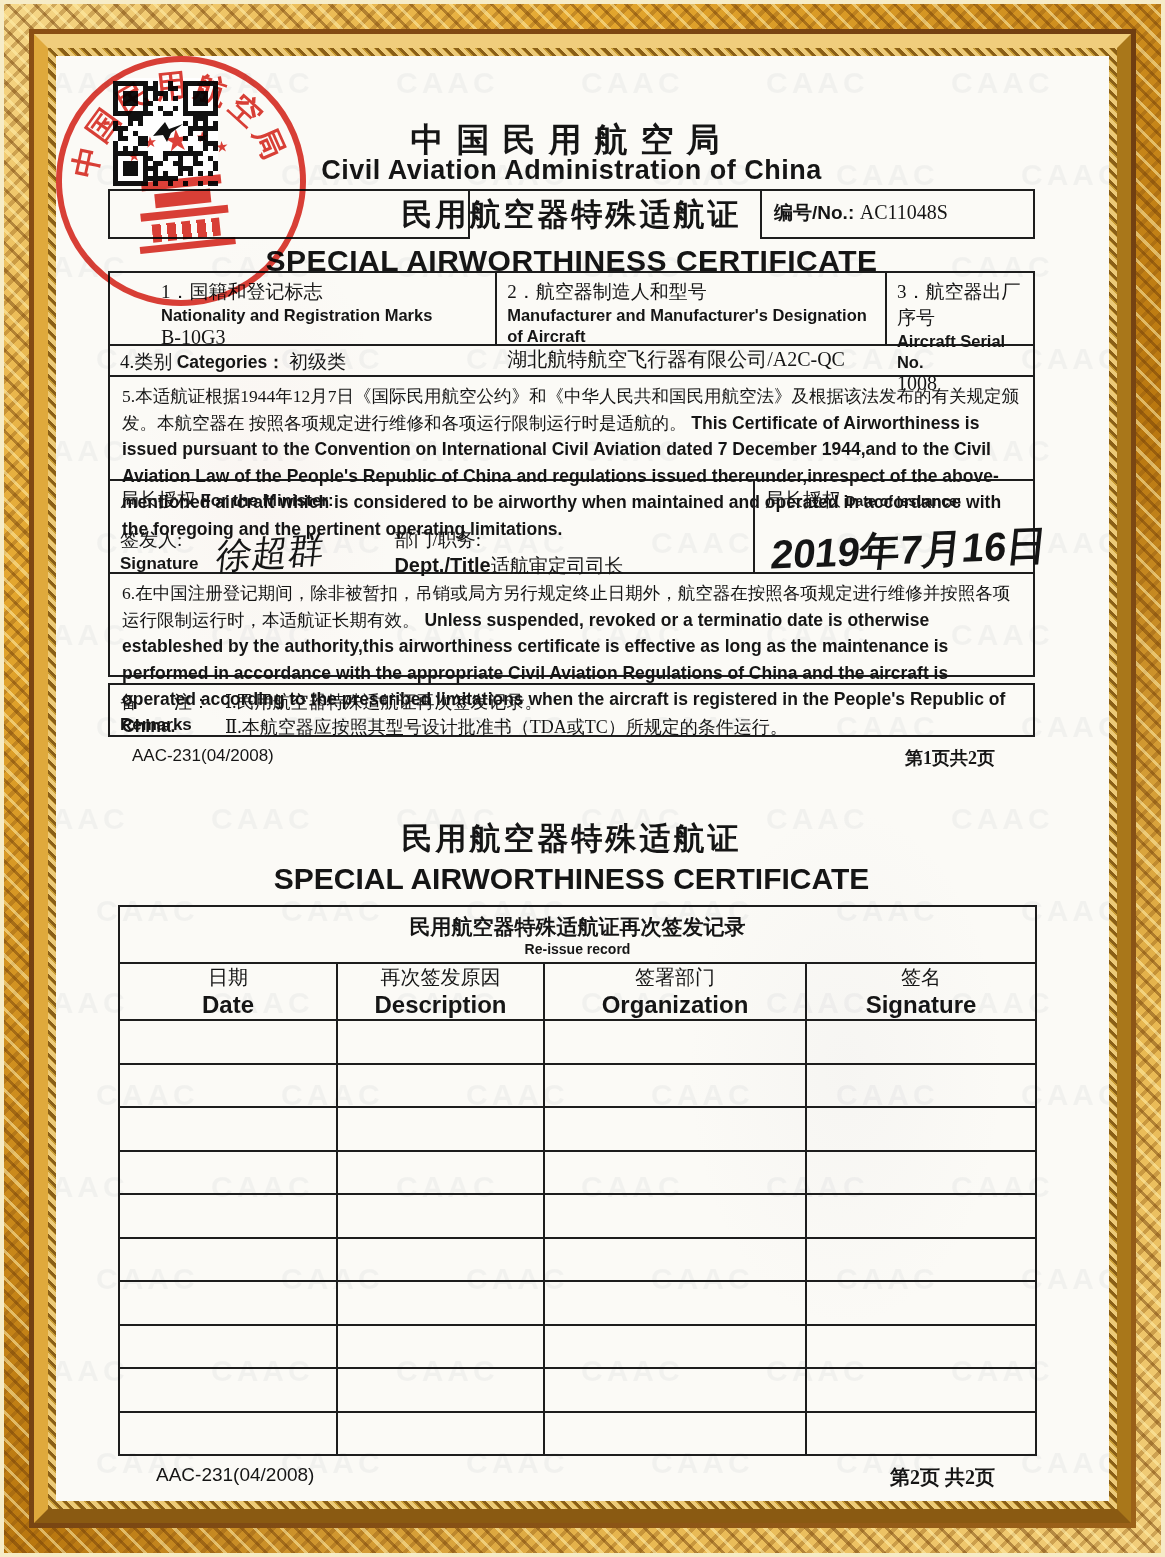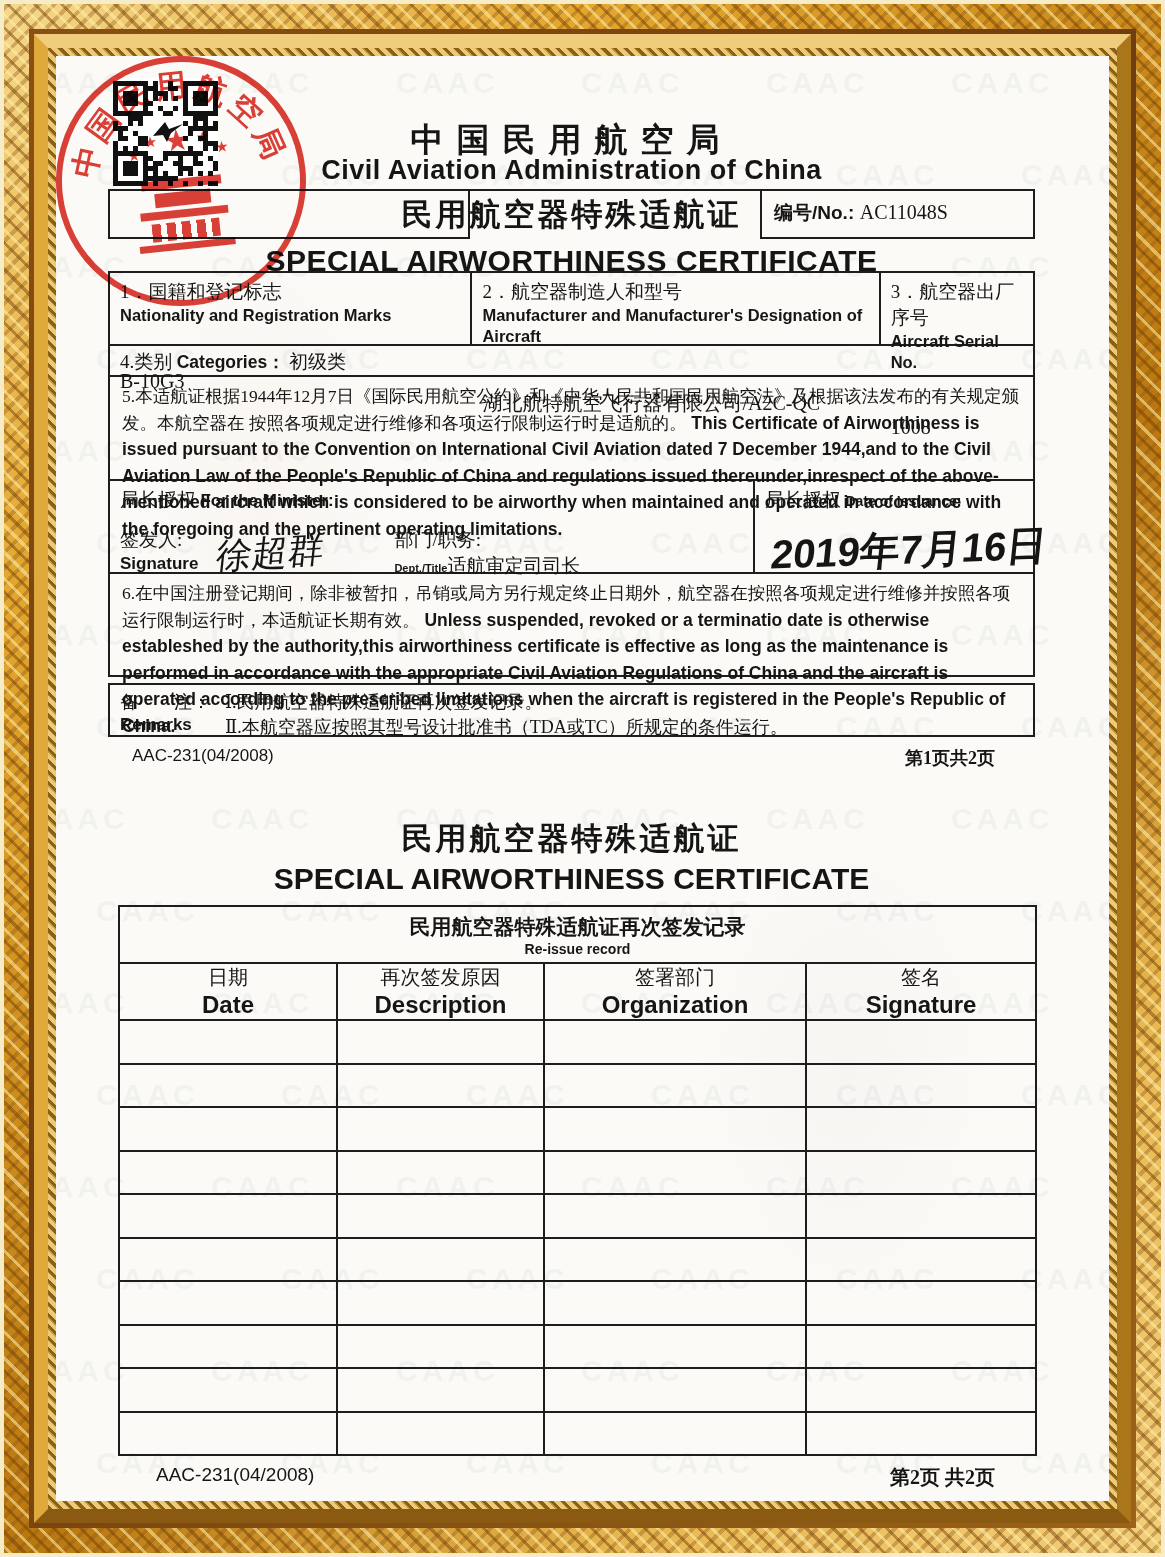--- a/index.html
+++ b/index.html
@@ -35,26 +35,26 @@
   .topband{top:133px;height:50px;border-top:2px solid #1d1d1d;}
   .box-empty{left:52px;top:133px;width:362px;height:50px;border:2px solid #1d1d1d;border-top:none;box-sizing:border-box;}
   .box-no{left:704px;top:133px;width:275px;height:50px;border:2px solid #1d1d1d;border-top:none;box-sizing:border-box;
           font-size:20px;padding:11px 0 0 12px;}
   .box-no .lab{font-weight:bold;font-size:19px;}
   .t1cn{top:138px;font-size:31px;font-weight:600;letter-spacing:3px;}
   .t1en{top:188px;font-size:30px;font-weight:bold;letter-spacing:.5px;}
   
   .mtab{left:52px;top:215px;width:927px;border:2px solid #1d1d1d;box-sizing:border-box;}
   .mrow{display:flex;border-top:2px solid #1d1d1d;box-sizing:border-box;}
-  .mrow:first-child{border-top:none;}
+  .mrow:first-child{border-top:none;padding-left:41px;}
   .mcell{padding:6px 10px;box-sizing:border-box;border-left:2px solid #1d1d1d;}
   .mcell:first-child{border-left:none;}
   .lab-cn{font-size:19px;}
   .lab-en{font-size:16.5px;font-weight:bold;line-height:1.25;}
-  .val{font-size:20px;font-family:"Liberation Serif","DejaVu Serif",serif;margin-top:44px;}
+  .val{font-size:20px;font-family:"Liberation Serif","DejaVu Serif",serif;}
   .clause{font-size:17.5px;line-height:1.52;padding:6px 12px;}
   .clause .zh{font-family:"Liberation Serif","DejaVu Serif",serif;}
   .clause .eng{font-weight:bold;}
   .minL{position:relative;width:647px;}
   .minR{width:280px;position:relative;}
   .sig-line{display:flex;align-items:flex-start;margin-top:14px;}
   .sig-hand{font-size:36px;font-family:"DejaVu Serif",serif;transform:rotate(-4deg) skewX(-10deg);margin:2px 0 0 18px;}
   .dept{margin-left:70px;}
   .date-hand{font-size:40px;font-weight:600;transform:rotate(-2deg) skewX(-8deg);margin:10px 0 0 6px;white-space:nowrap;}
   
@@ -379,21 +379,21 @@
             <span class="lab-en" style="font-size:17px">For the Minister:</span>
           </div>
           <div class="sig-line">
             <div>
               <div class="lab-cn cn">签发人:</div>
               <div class="lab-en" style="font-size:17px">Signature</div>
             </div>
             <div class="sig-hand">徐超群</div>
             <div class="dept">
               <div class="lab-cn cn">部门/职务:</div>
-              <div><span class="lab-en" style="font-size:11px">Dept./Title</span><span class="lab-cn cn">适航审定司司长</span></div>
+              <div><span class="lab-en" style="font-size:20px">Dept./Title</span><span class="lab-cn cn">适航审定司司长</span></div>
             </div>
           </div>
         </div>
         <div class="mcell minR">
           <div>
             <span class="lab-cn cn">局长授权</span>
             <span class="lab-en" style="font-size:14px">Date of Issuance:</span>
           </div>
           <div class="date-hand">2019年7月16日</div>
         </div>

